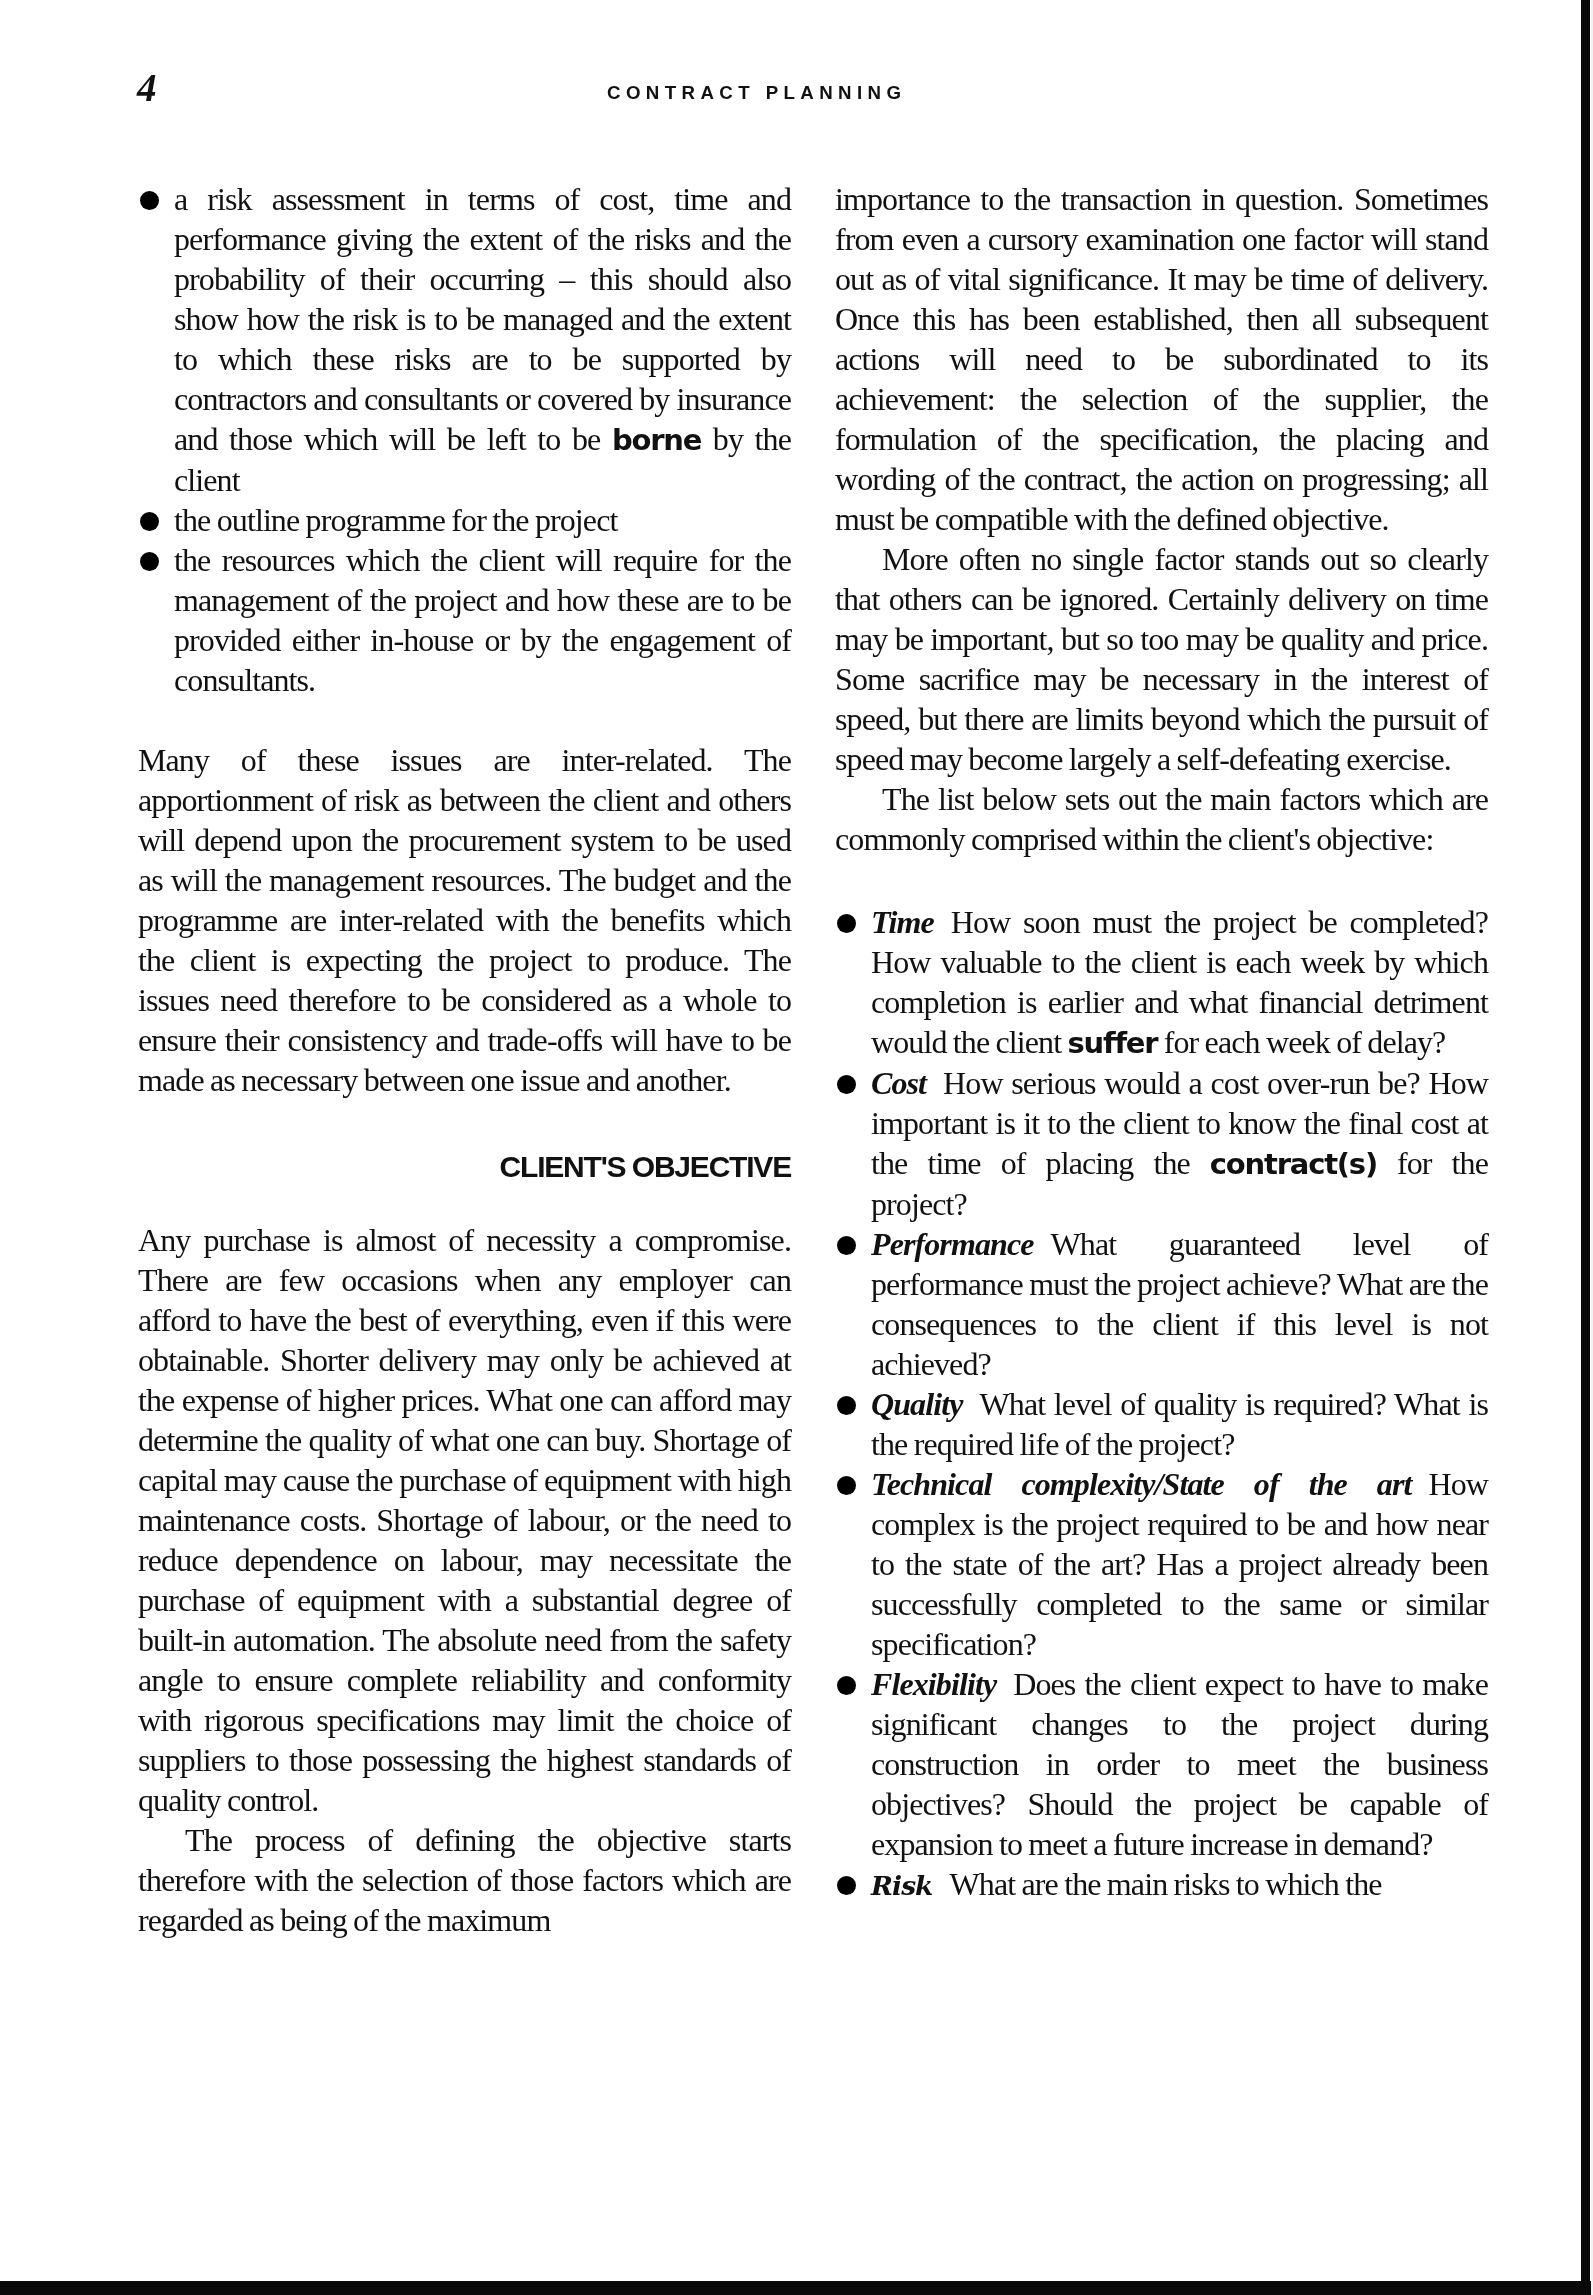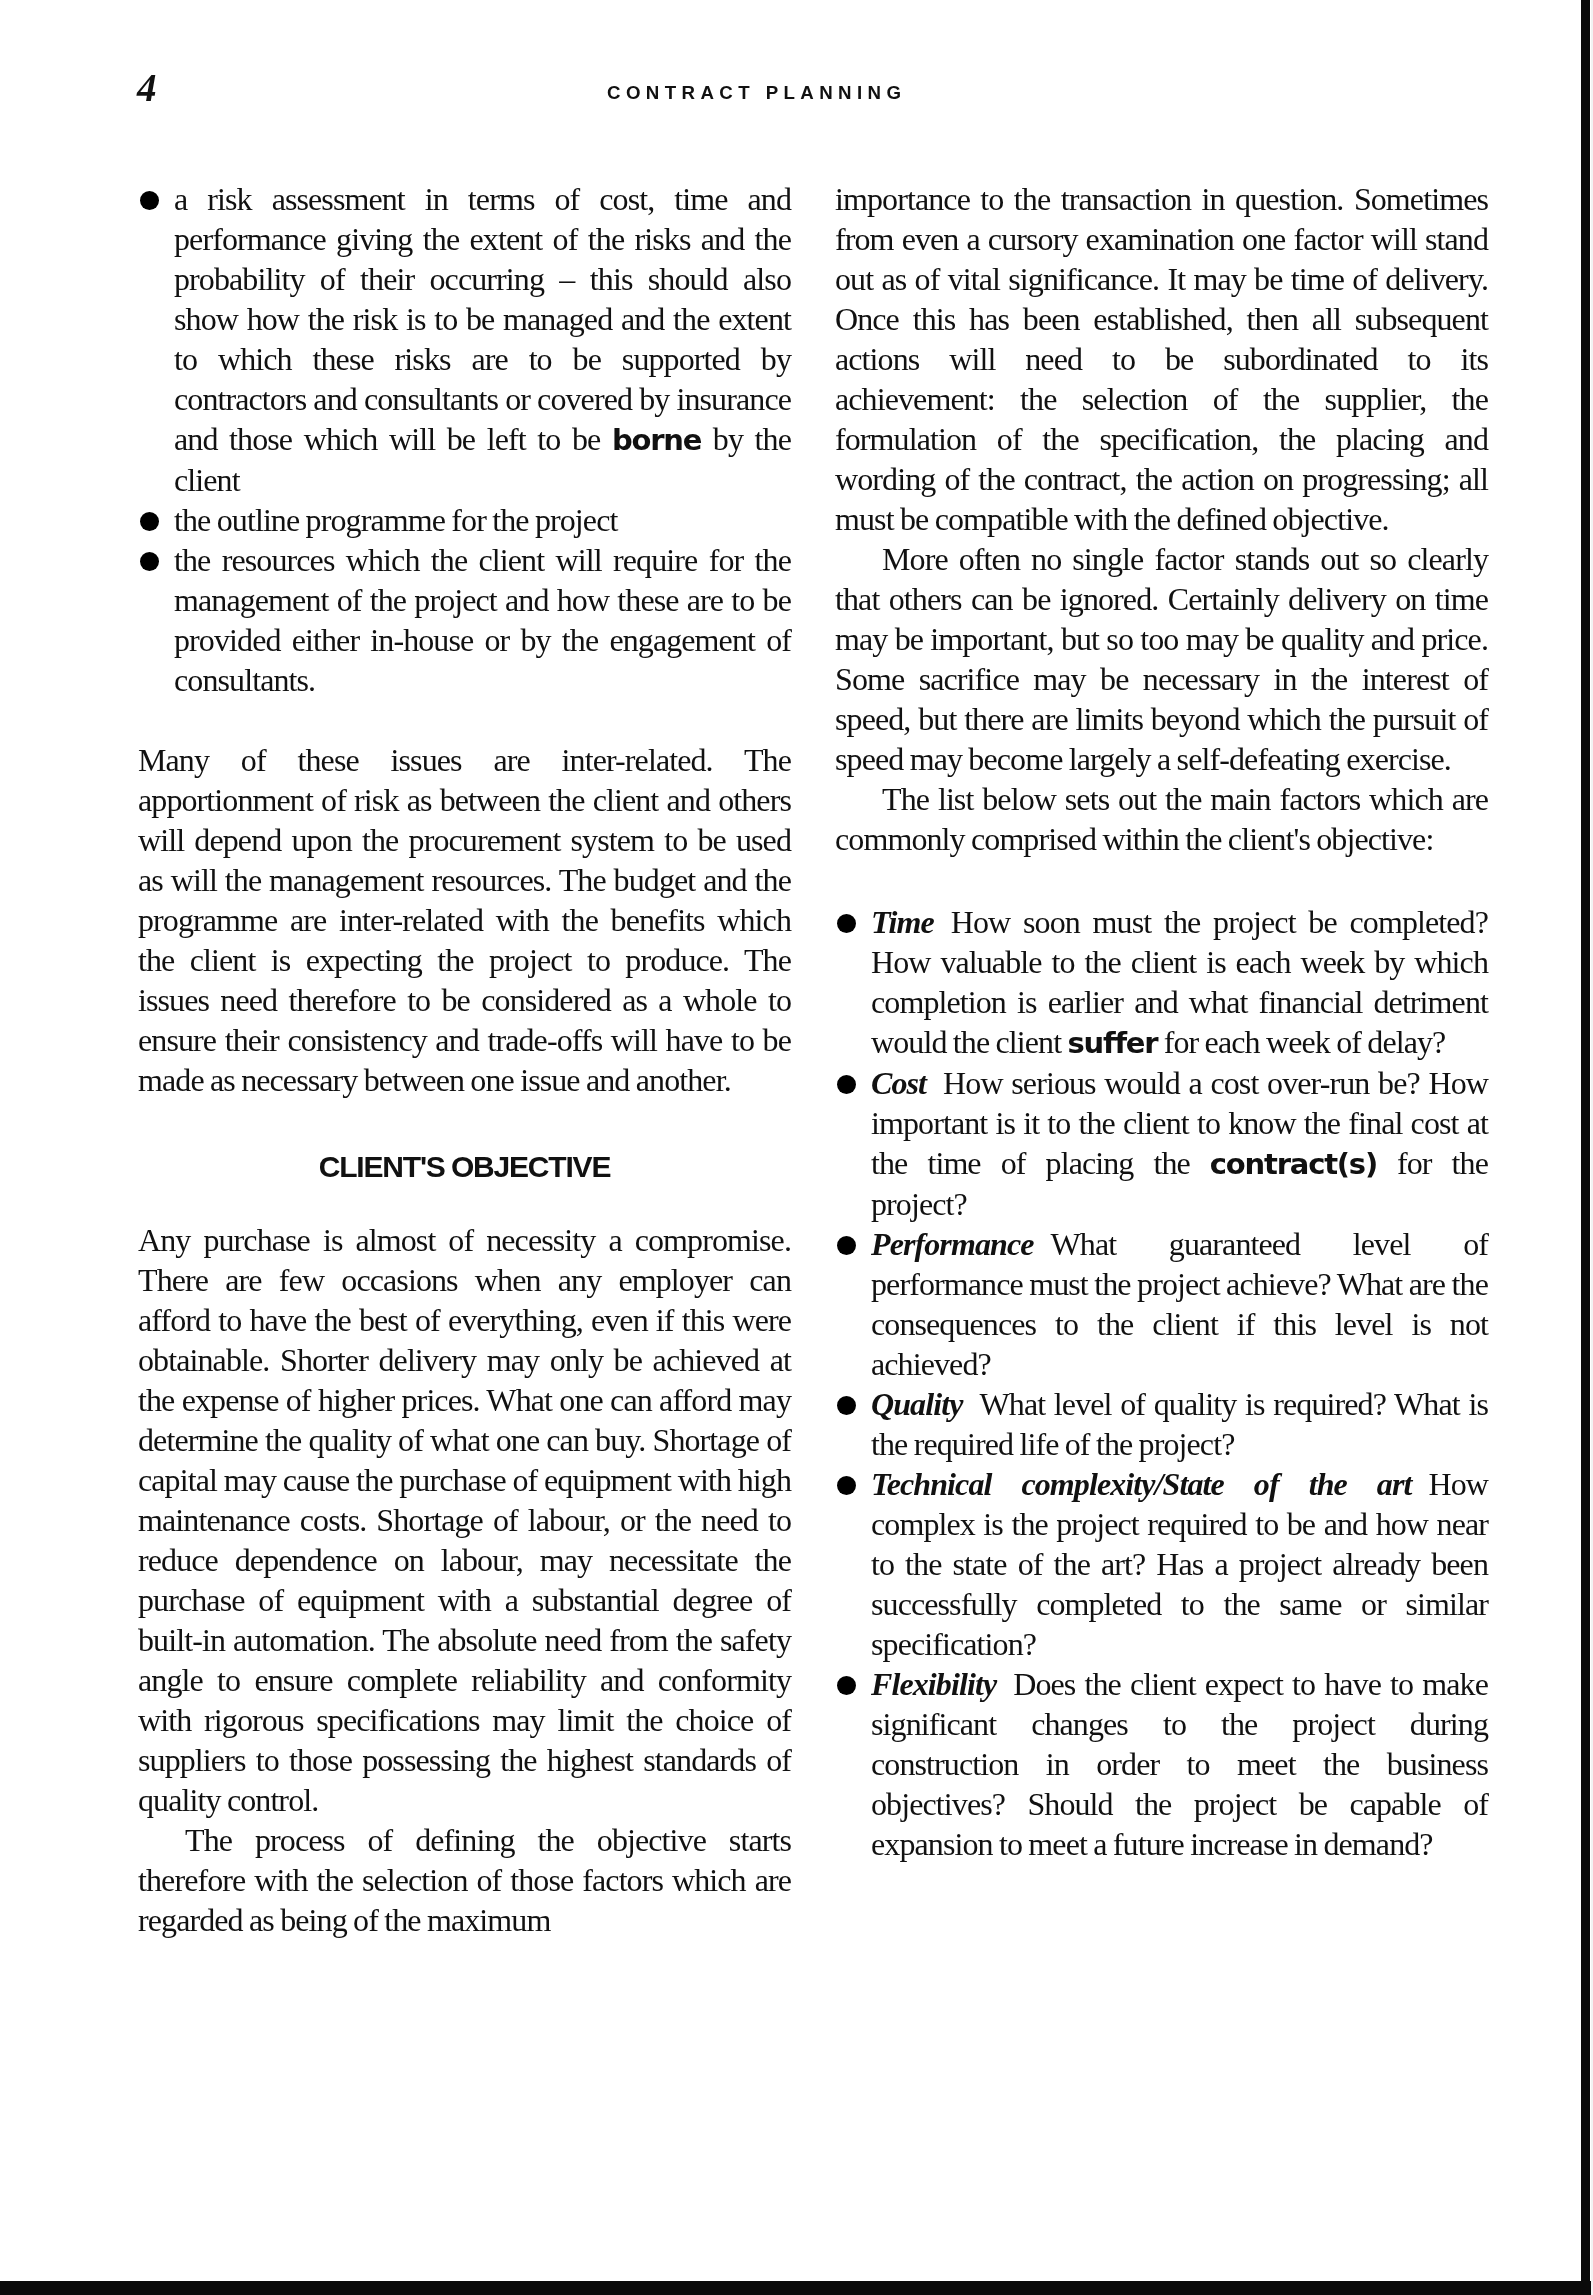--- a/index.html
+++ b/index.html
@@ -92,21 +92,21 @@
     }
     .gap-1 { height: 40px; }
     .gap-2 { height: 43px; }
     .heading {
       font-family: "Liberation Sans", sans-serif;
       font-weight: bold;
       font-size: 30px;
       letter-spacing: -1.2px;
       line-height: 40px;
       margin: 47px 0 33px 0;
-      text-align: center;
+      text-align: right;
     }
     .term {
       font-style: italic;
       font-weight: bold;
       margin-right: 17px;
       margin-top: 16px;
     }
     .term-risk {
       font-family: "DejaVu Serif", serif;
       font-weight: bold;
@@ -180,20 +180,24 @@
         <span class="term">Quality</span><span>What level of quality is required? What is the required life of the project?</span>
       </li>
       <li>
         <span class="bullet-icon"></span>
         <span class="term">Technical complexity/State of the art</span><span>How complex is the project required to be and how near to the state of the art? Has a project already been successfully completed to the same or similar specification?</span>
       </li>
       <li>
         <span class="bullet-icon"></span>
         <span class="term">Flexibility</span><span>Does the client expect to have to make significant changes to the project during construction in order to meet the business objectives? Should the project be capable of expansion to meet a future increase in demand?</span>
       </li>
+      <li>
+        <span class="bullet-icon"></span>
+        <span class="term-risk">Risk</span><span>What are the main risks to which the</span>
+      </li>
     </ul>
   </div>
 </div>
 
 <div class="edge-right"></div>
 <div class="edge-right-strip"></div>
 <div class="edge-bottom"></div>
 
 
 </body></html>

